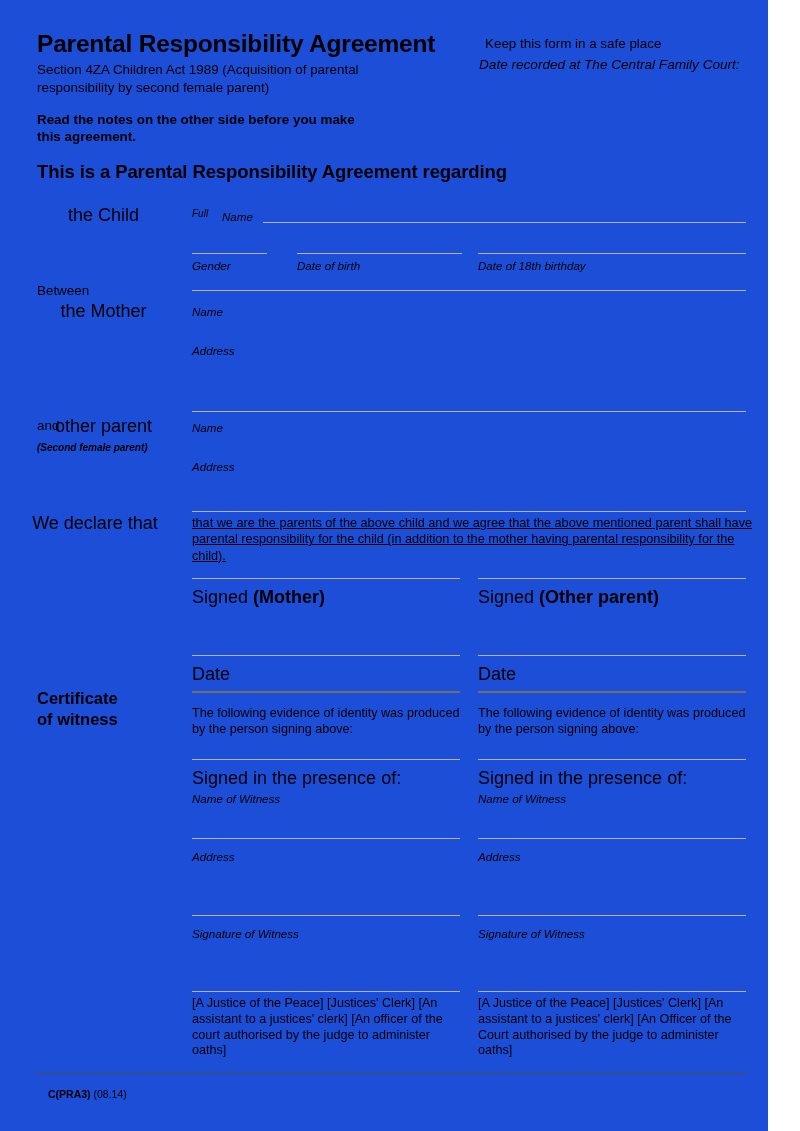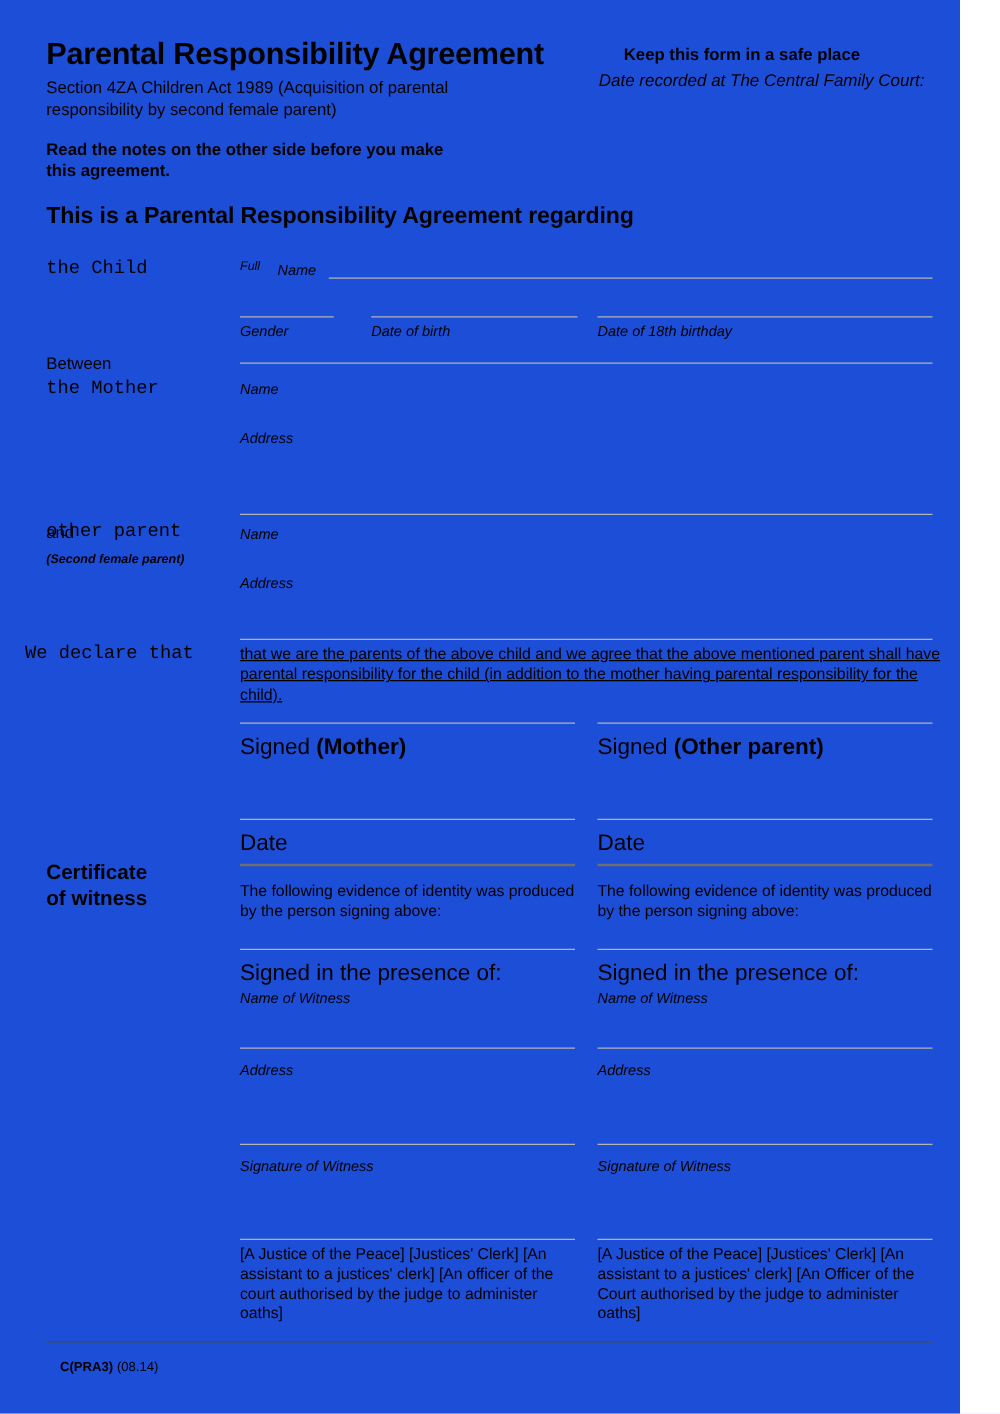--- a/index.html
+++ b/index.html
@@ -61,24 +61,24 @@
     position: absolute;
     left: 37px;
     top: 112px;
     width: 330px;
     font-size: 13.4px;
     font-weight: bold;
     line-height: 16.5px;
   }
   .keep-safe {
     position: absolute;
-    left: 467px;
+    left: 453px;
     top: 36px;
     font-size: 13.4px;
-    font-weight: bold;
+    font-weight: normal;
     white-space: nowrap;
     padding-left: 32px;
   }
   .date-recorded {
     position: absolute;
     left: 479px;
     top: 55px;
     width: 290px;
     font-size: 13.6px;
     font-style: italic;
@@ -92,24 +92,23 @@
     top: 161px;
     font-size: 18.5px;
     font-weight: bold;
     letter-spacing: -0.1px;
     white-space: nowrap;
   }
 
   
   .gutter-label {
     position: absolute;
-    font-size: 15px;
-    text-align: left;
+    font-size: 18px;
+    text-align: center;
     line-height: 16px;
-    font-family: Liberation Mono, monospace;
   }
   .gutter-label-left {
     position: absolute;
     font-size: 13.4px;
     font-weight: normal;
     line-height: 16px;
   }
   .gutter-heavy {
     position: absolute;
     font-size: 16.5px;

